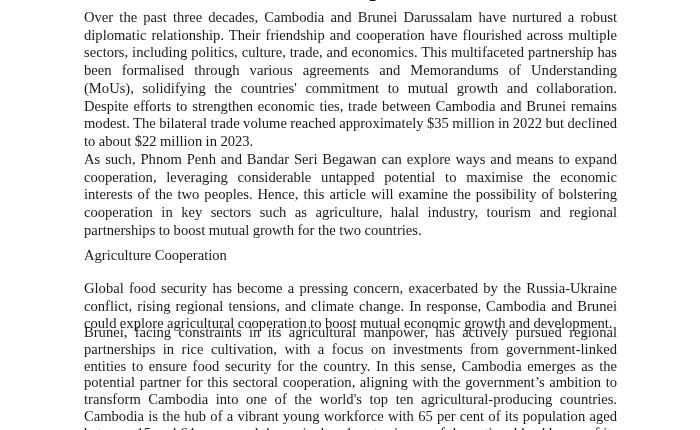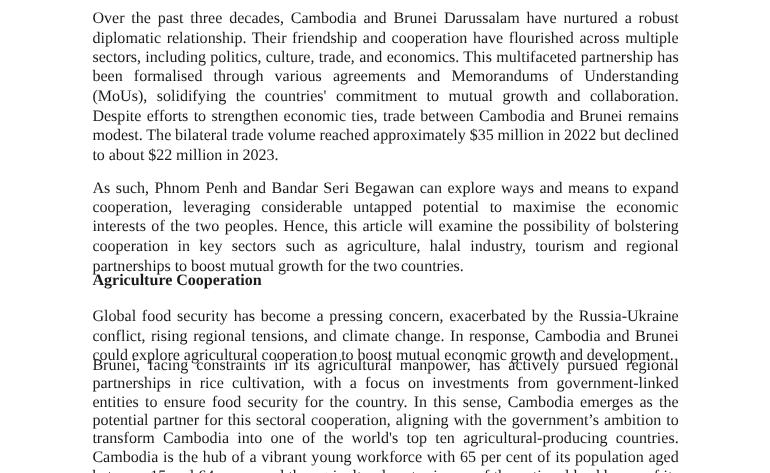--- a/index.html
+++ b/index.html
@@ -28,26 +28,26 @@
     width: 533px;
     margin: 0;
     font-size: 14.6px;
     text-align: justify;
     text-justify: inter-word;
     word-spacing: -0.2px;
     overflow: hidden;
   }
   .para { line-height: 17.7px; }
   #p1 { top: 9px;   height: 143px; }
-  #p2 { top: 151px; height: 91px; margin-top: 12px;  }
+  #p2 { top: 151px; height: 91px;  }
   #h1 {
     top: 246px;
     height: 20px;
     line-height: 18px;
-    font-weight: bold;
+    font-weight: normal;
     text-align: left;
   }
   #p3 { top: 280px; height: 55px; }
   #p4 { top: 324px; height: 106px; line-height: 16.8px; }
   
   .pagenum-clip {
     position: absolute;
     left: 369px;
     top: 0;
     width: 14px;

